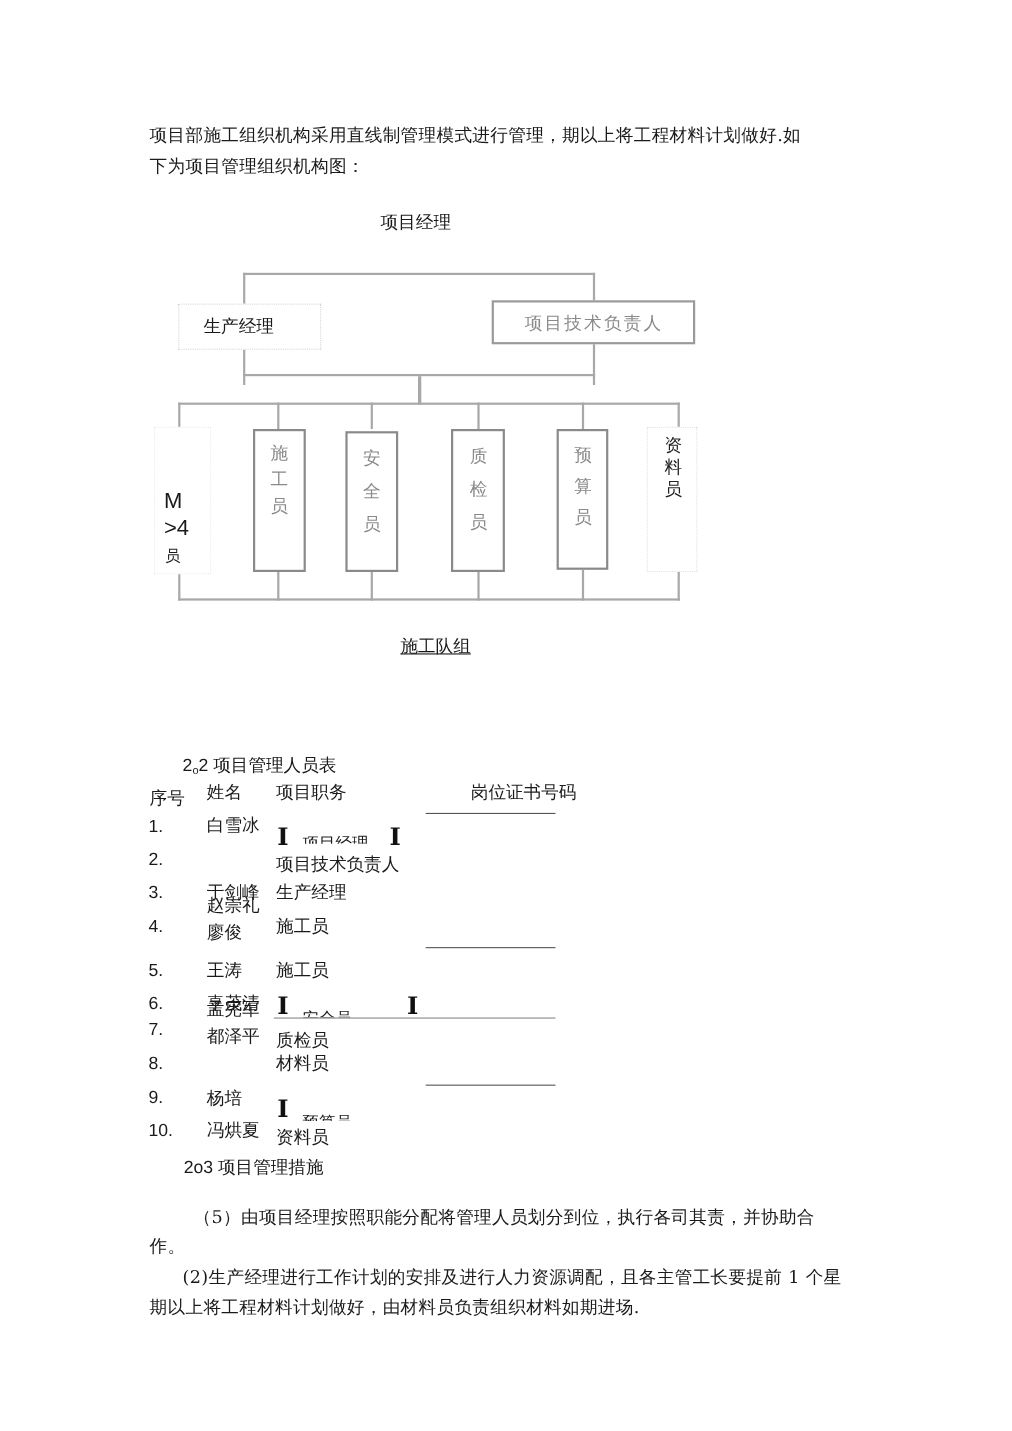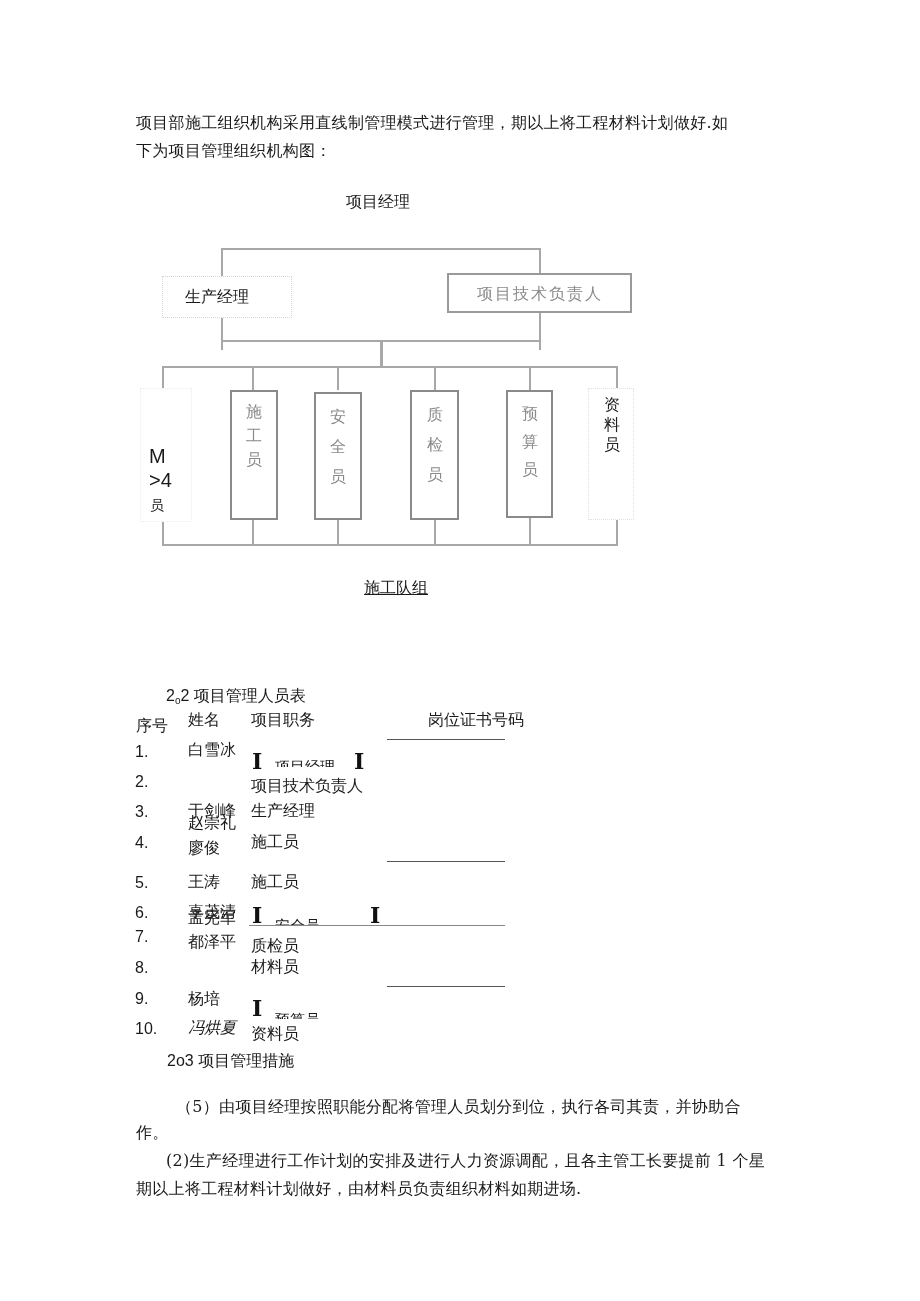--- a/index.html
+++ b/index.html
@@ -152,21 +152,21 @@
   <div class="abs t16" style="left:188px; top:908px;">孟宪军</div>
   <div class="abs t16" style="left:251px; top:957px;">材料员</div>
   <div class="uline" style="left:387px; top:986px; width:118px;"></div>
 
   <div class="abs sans t16" style="left:135px; top:990px;">9.</div>
   <div class="abs t16" style="left:188px; top:989px;">杨培</div>
   <div class="ibar" style="left:252px; top:997px;">I</div>
   <div class="abs clip-text" style="left:275px; top:1008px; height:11px; line-height:24px;">预算员</div>
 
   <div class="abs sans t16" style="left:135px; top:1020px;">10.</div>
-  <div class="abs t16" style="left:188px; top:1018px;font-style:italic;">冯烘夏</div>
+  <div class="abs t16" style="left:188px; top:1018px;">冯烘夏</div>
   <div class="abs t16" style="left:251px; top:1024px;">资料员</div>
 </div>
 
 <div class="abs t16 sans" style="left:167px; top:1051px;">2o3 项目管理措施</div>
 
 <div class="abs para" style="left:176px; top:1092px;">（5）由项目经理按照职能分配将管理人员划分到位，执行各司其责，并协助合</div>
 <div class="abs para" style="left:136px; top:1118px;">作。</div>
 <div class="abs para" style="left:166px; top:1146px;">(2)生产经理进行工作计划的安排及进行人力资源调配，且各主管工长要提前 1 个星</div>
 <div class="abs para" style="left:136px; top:1174px;">期以上将工程材料计划做好，由材料员负责组织材料如期进场.</div>
 

